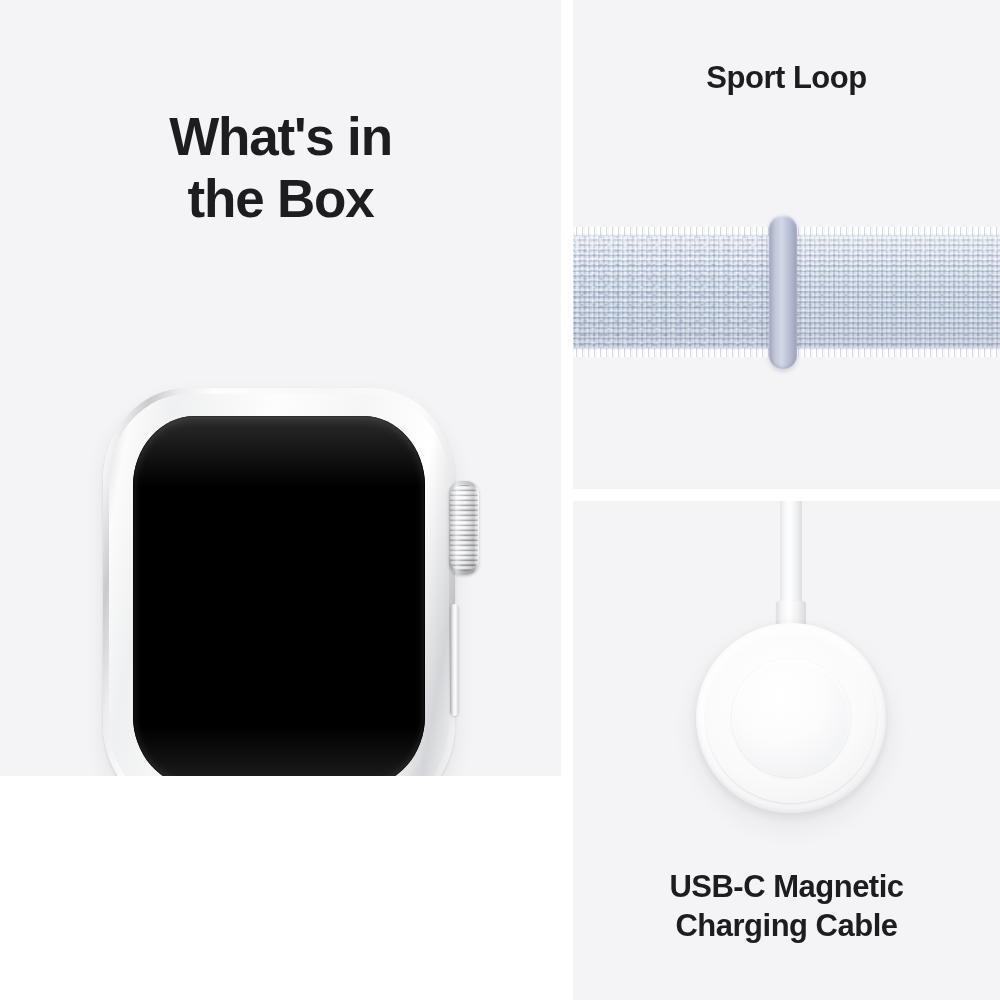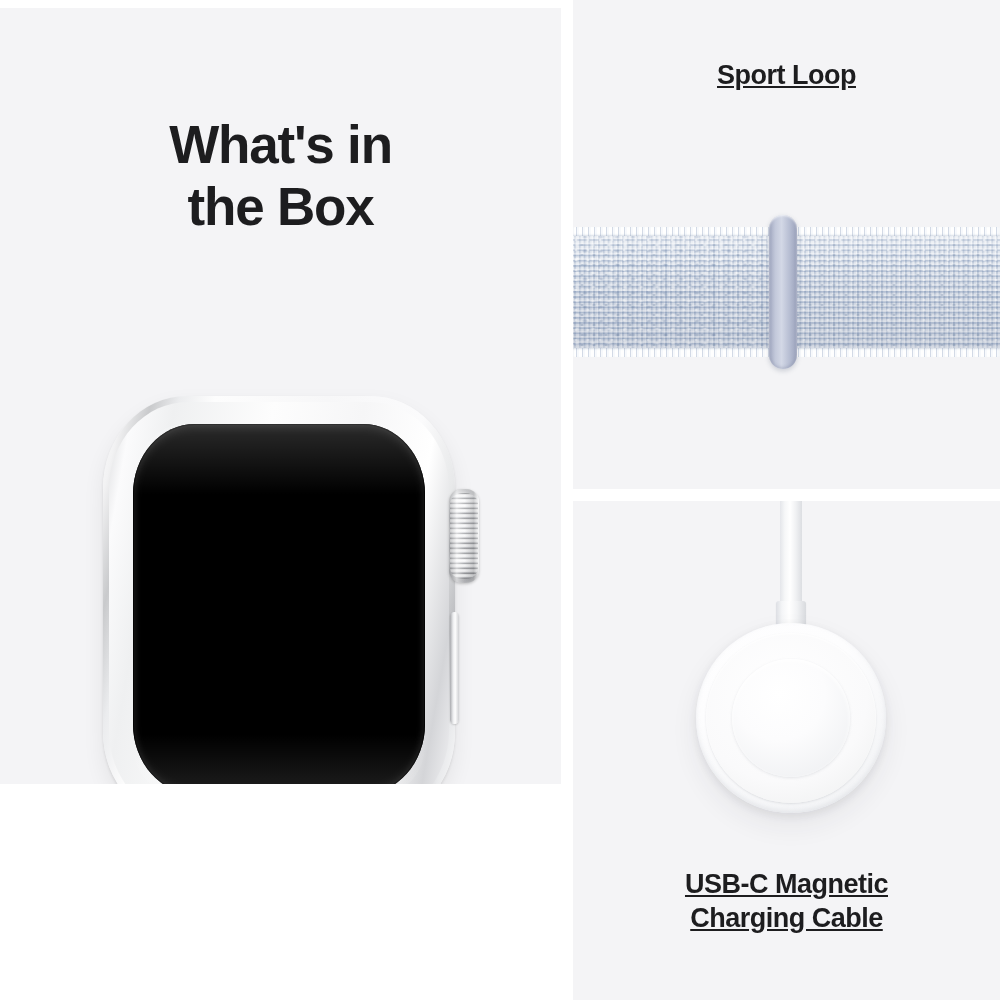--- a/index.html
+++ b/index.html
@@ -21,21 +21,21 @@
     height: 1000px;
     background: #ffffff;
   }
 
   
   .panel {
     position: absolute;
     background: #f4f4f6;
     overflow: hidden;
   }
-  #panel-left   { left: 0;    top: 8px;   width: 561px; height: 776px; }
+  #panel-left   { left: 0;    top: 0;   width: 561px; height: 776px; }
   #panel-band   { left: 573px; top: 0;   width: 427px; height: 489px; }
   #panel-cable  { left: 573px; top: 501px; width: 427px; height: 499px; }
 
   
   .headline {
     position: absolute;
     left: 0;
     top: 106px;
     width: 561px;
     text-align: center;
@@ -44,26 +44,25 @@
     line-height: 1.17;
     font-weight: bold;
     letter-spacing: -1.2px;
     white-space: pre-line;
   }
 
   .caption {
     position: absolute;
     color: #1d1d1f;
     font-weight: bold;
-    font-size: 27px;
+    font-size: 31px;
     line-height: 1.25;
     letter-spacing: -0.5px;
     text-align: center;
     white-space: pre-line;
-    text-decoration: underline;
   }
   #band-caption  { left: 573px; top: 59px;  width: 427px; }
   #cable-caption { left: 573px; top: 868px; width: 427px; text-align: center; }
 
   
   #watch {
     position: absolute;
     left: 103px;
     top: 388px;
     width: 352px;

